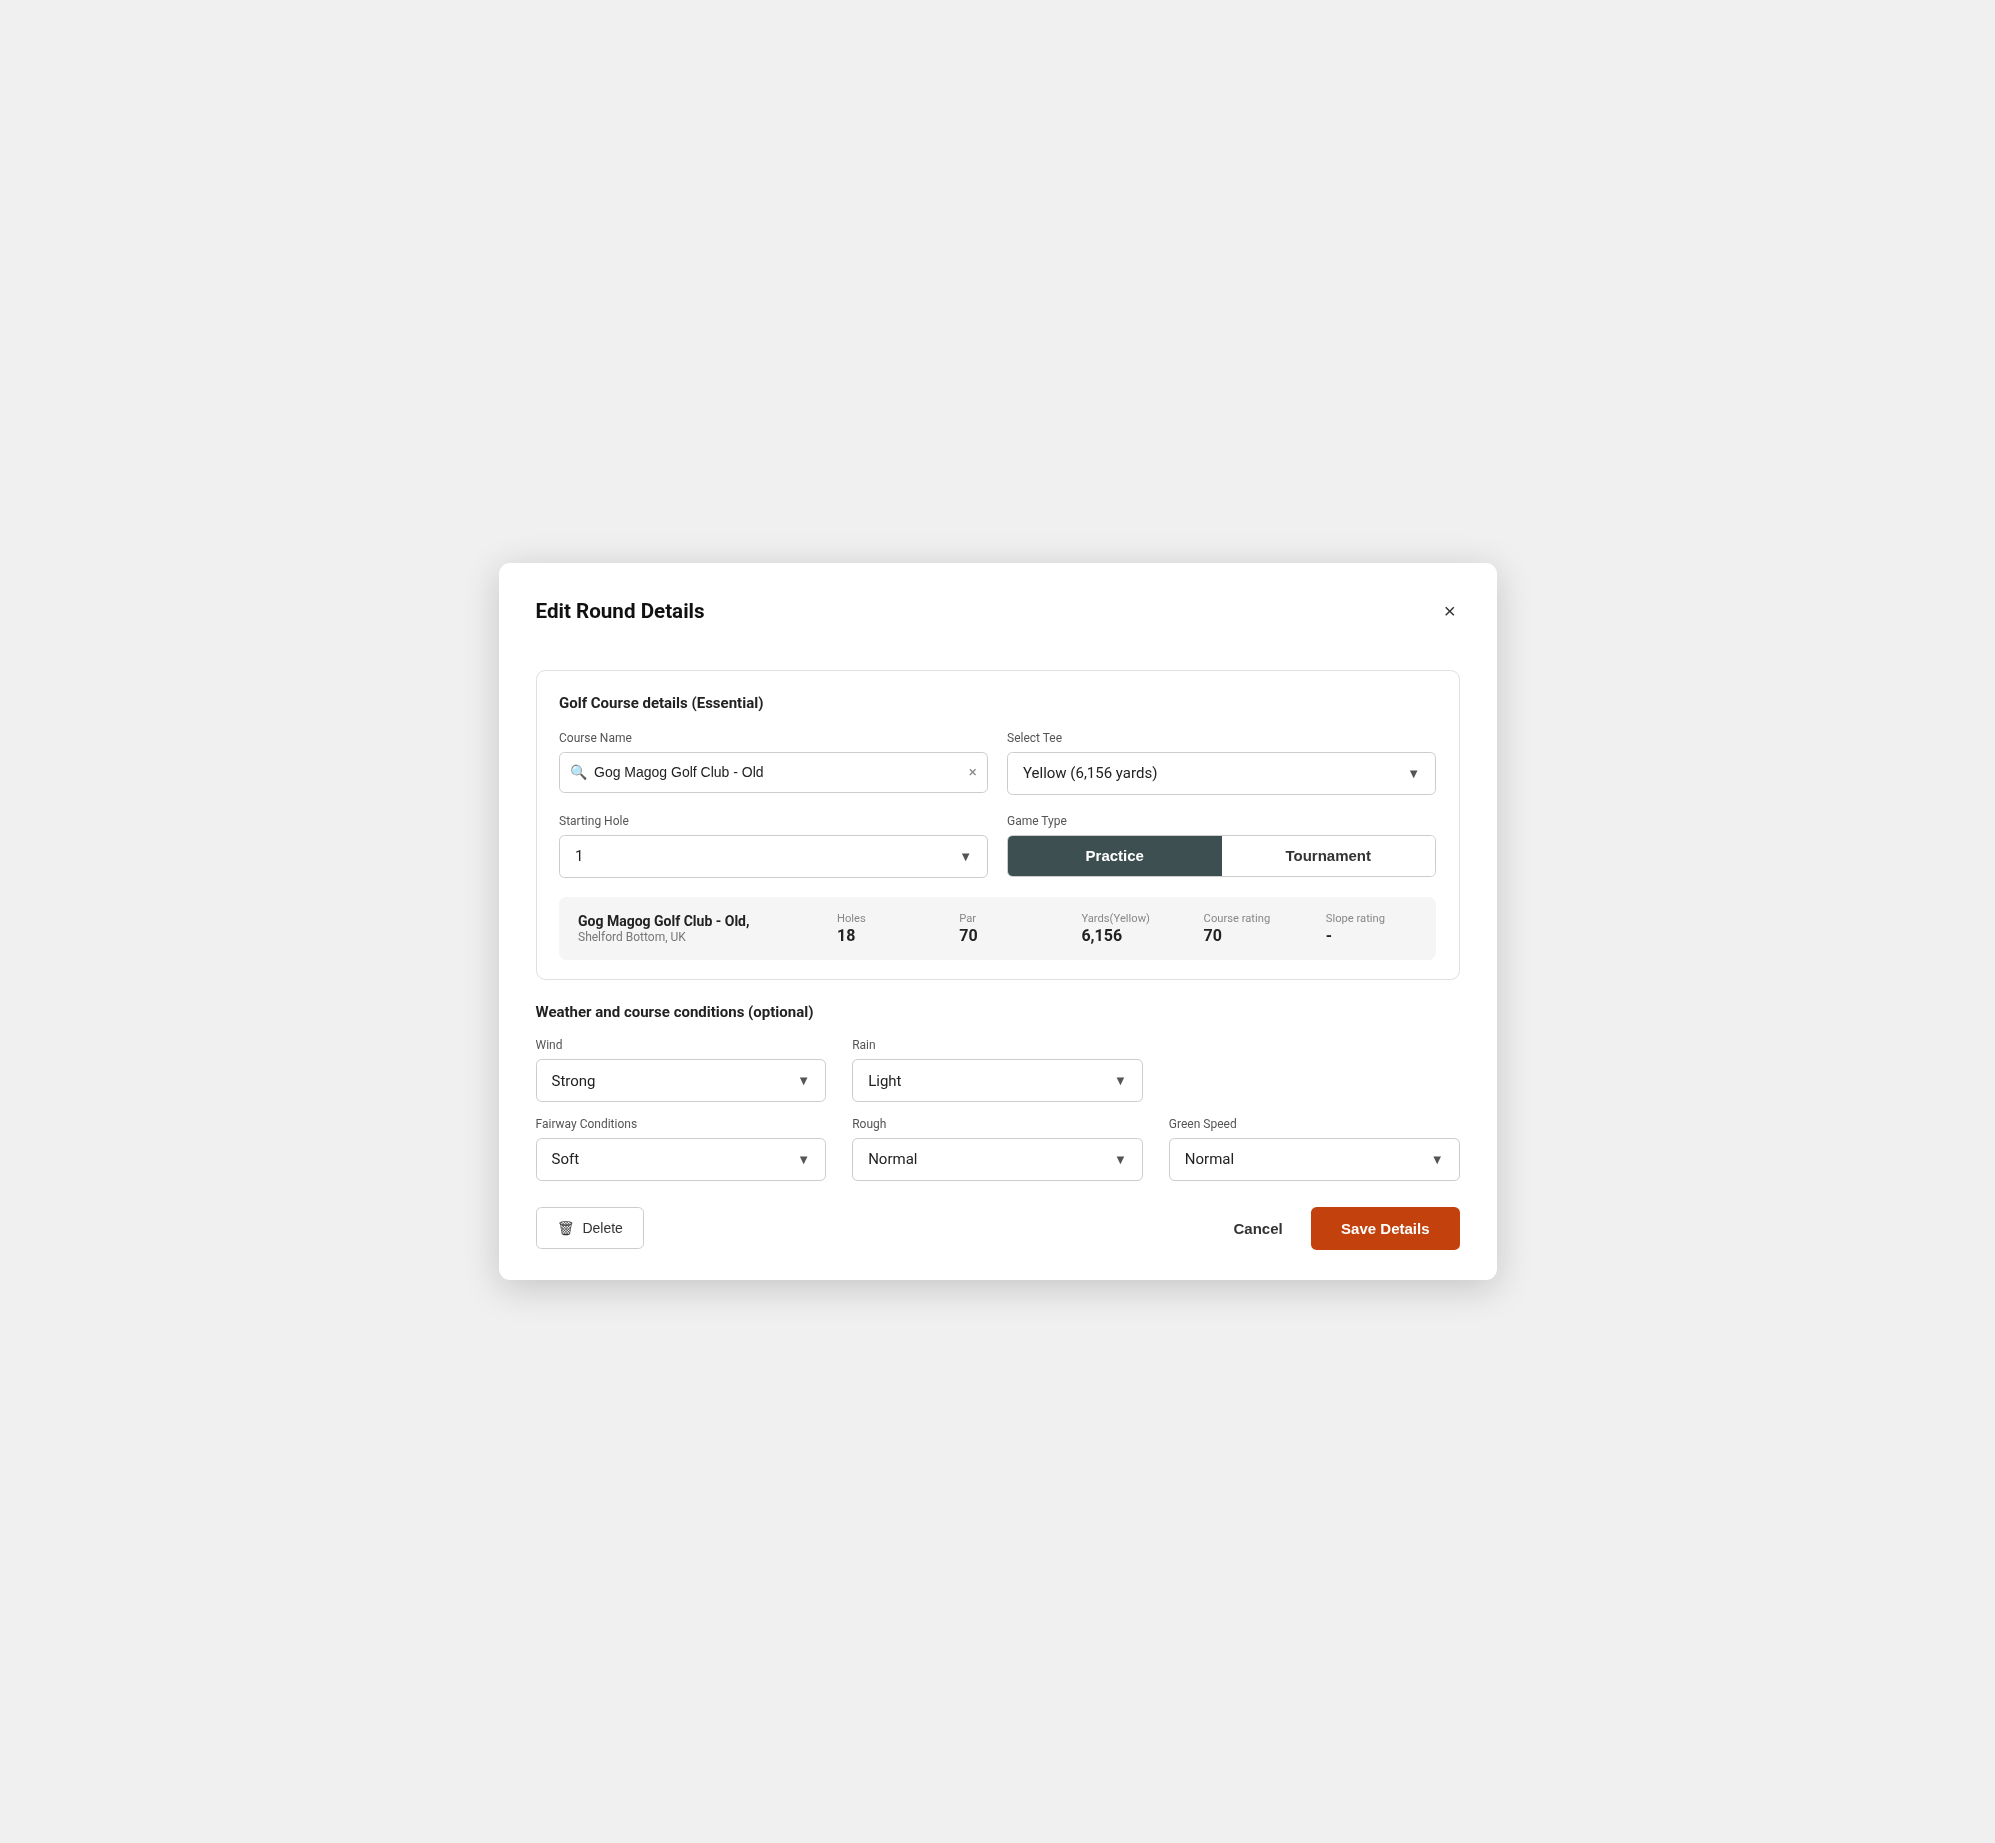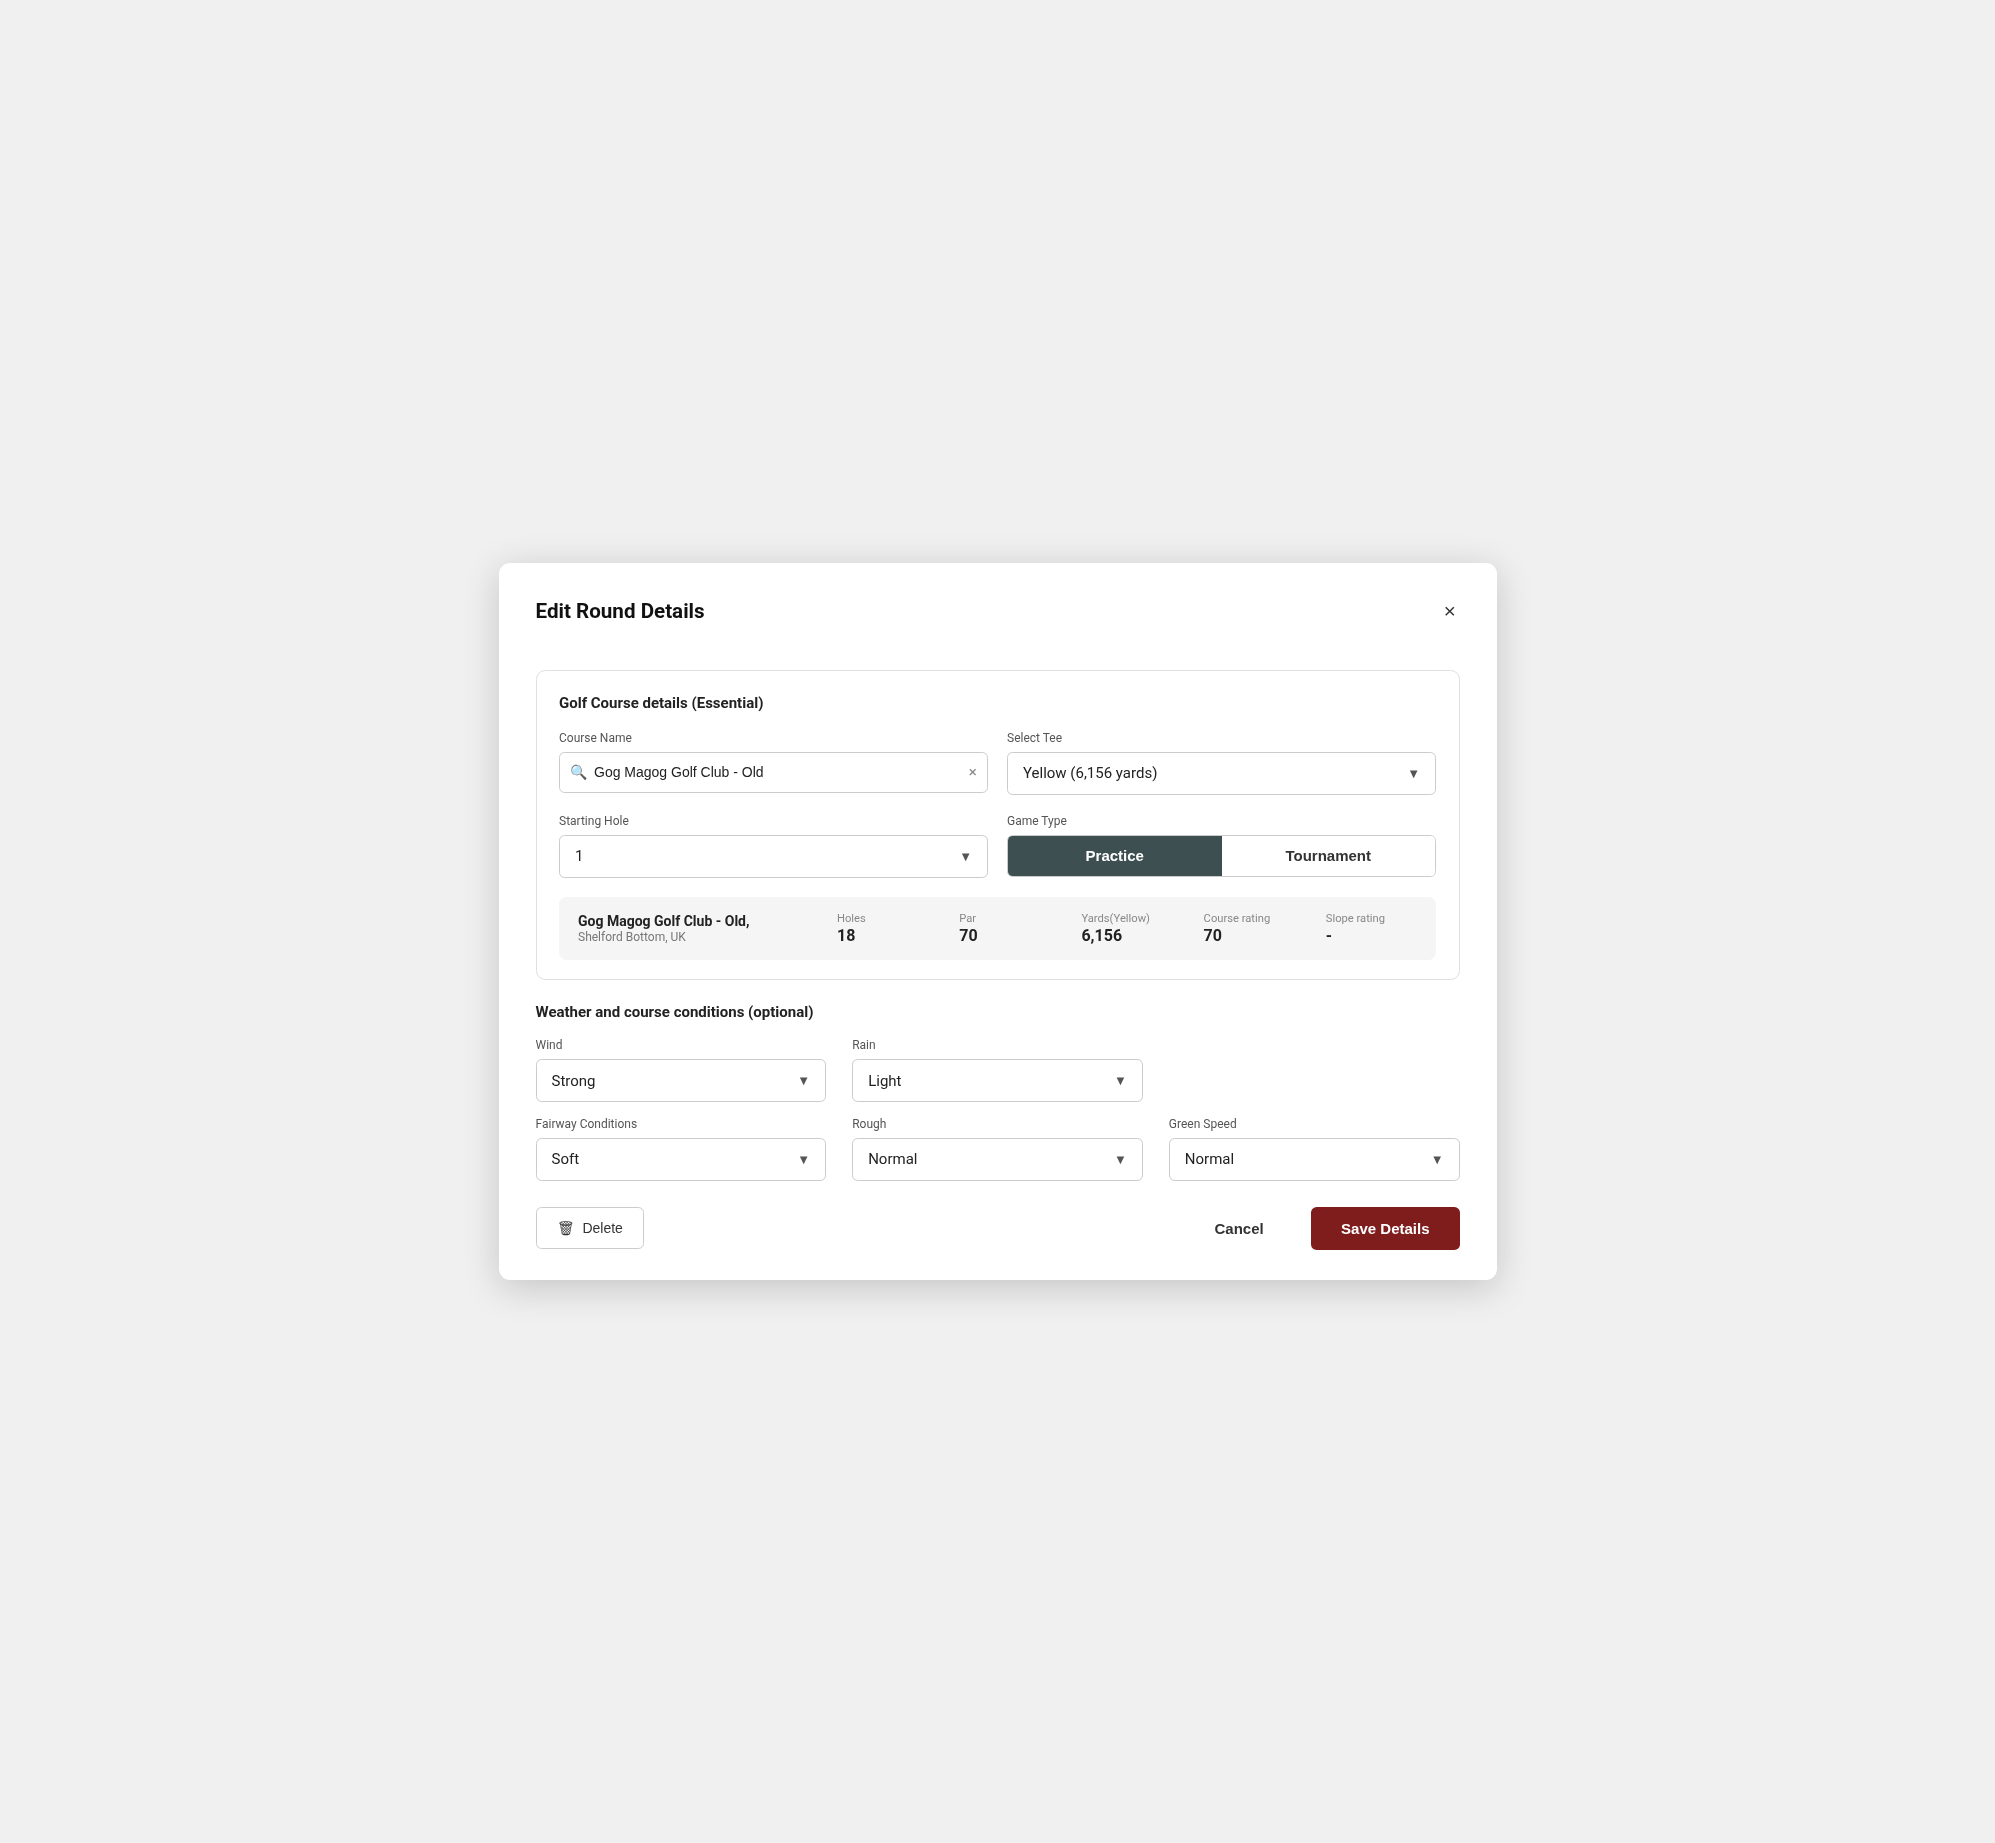--- a/index.html
+++ b/index.html
@@ -268,29 +268,28 @@
     .cancel-btn {
       background: none;
       border: none;
       font-size: 15px;
       font-weight: 600;
       color: #333;
       cursor: pointer;
       padding: 12px 9.4px;
     }
     .save-btn {
-      background: #7f1d1d;
+      background: #c2410c;
       color: #fff;
       border: none;
       border-radius: 5.6px;
       padding: 13px 30px;
       font-size: 15px;
       font-weight: 700;
       cursor: pointer;
-      margin-left: 19px;
     }
   </style>
 </head>
 <body>
 
 <div class="modal">
 
   <div class="modal-header">
     <span class="modal-title">Edit Round Details</span>
     <button class="close-btn">×</button>

